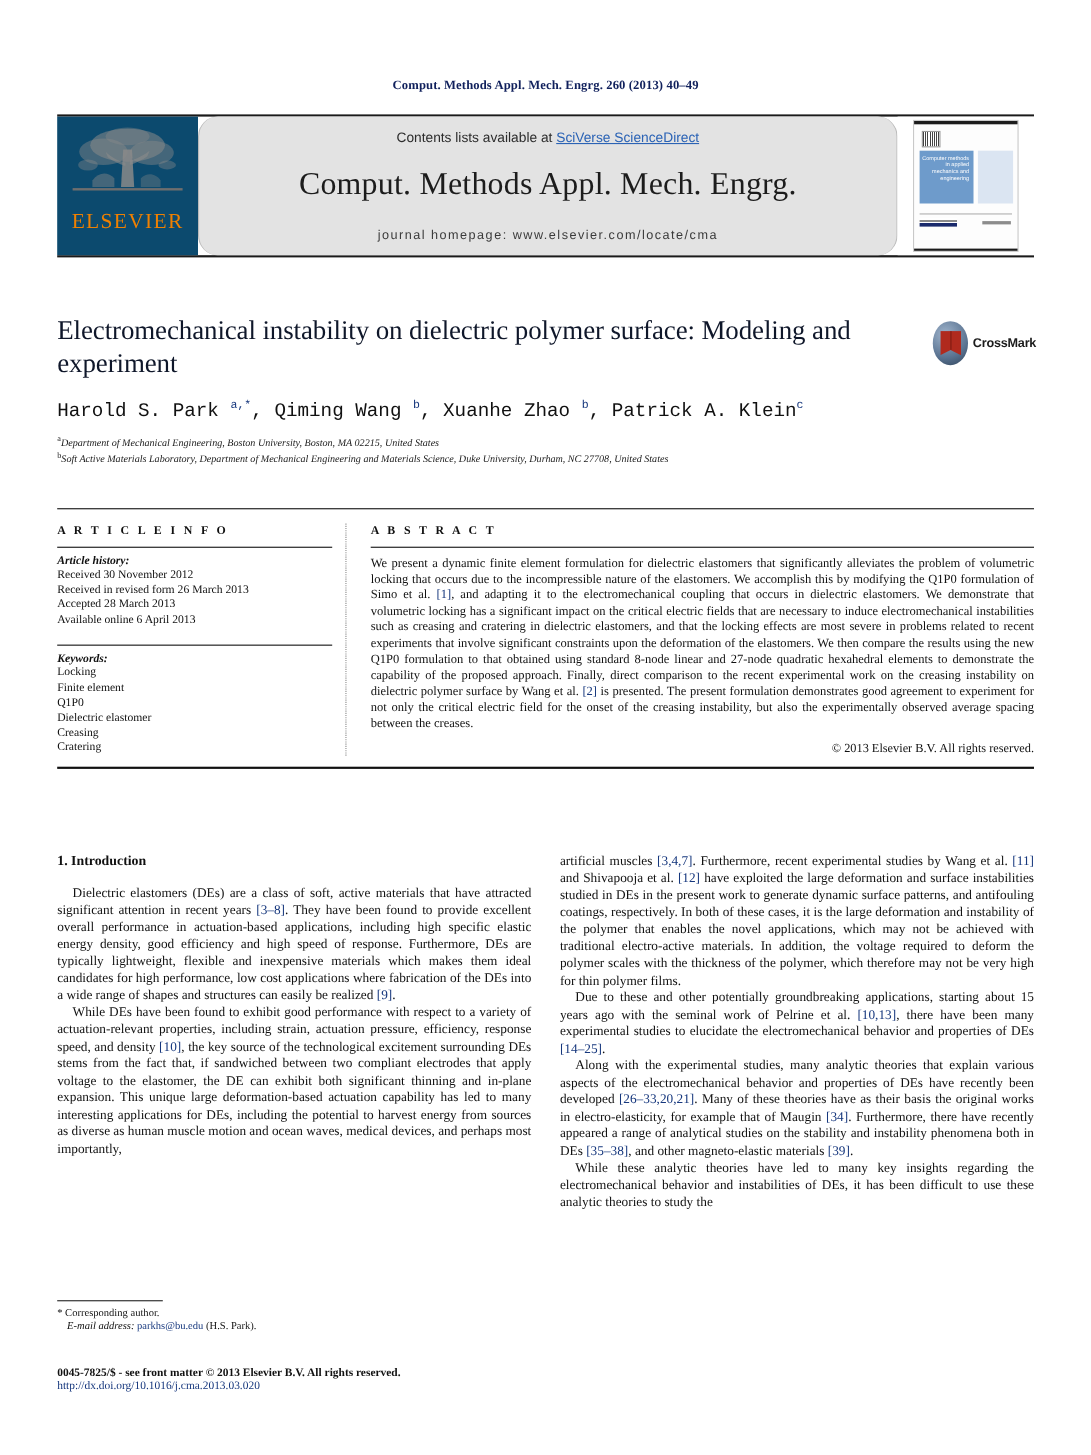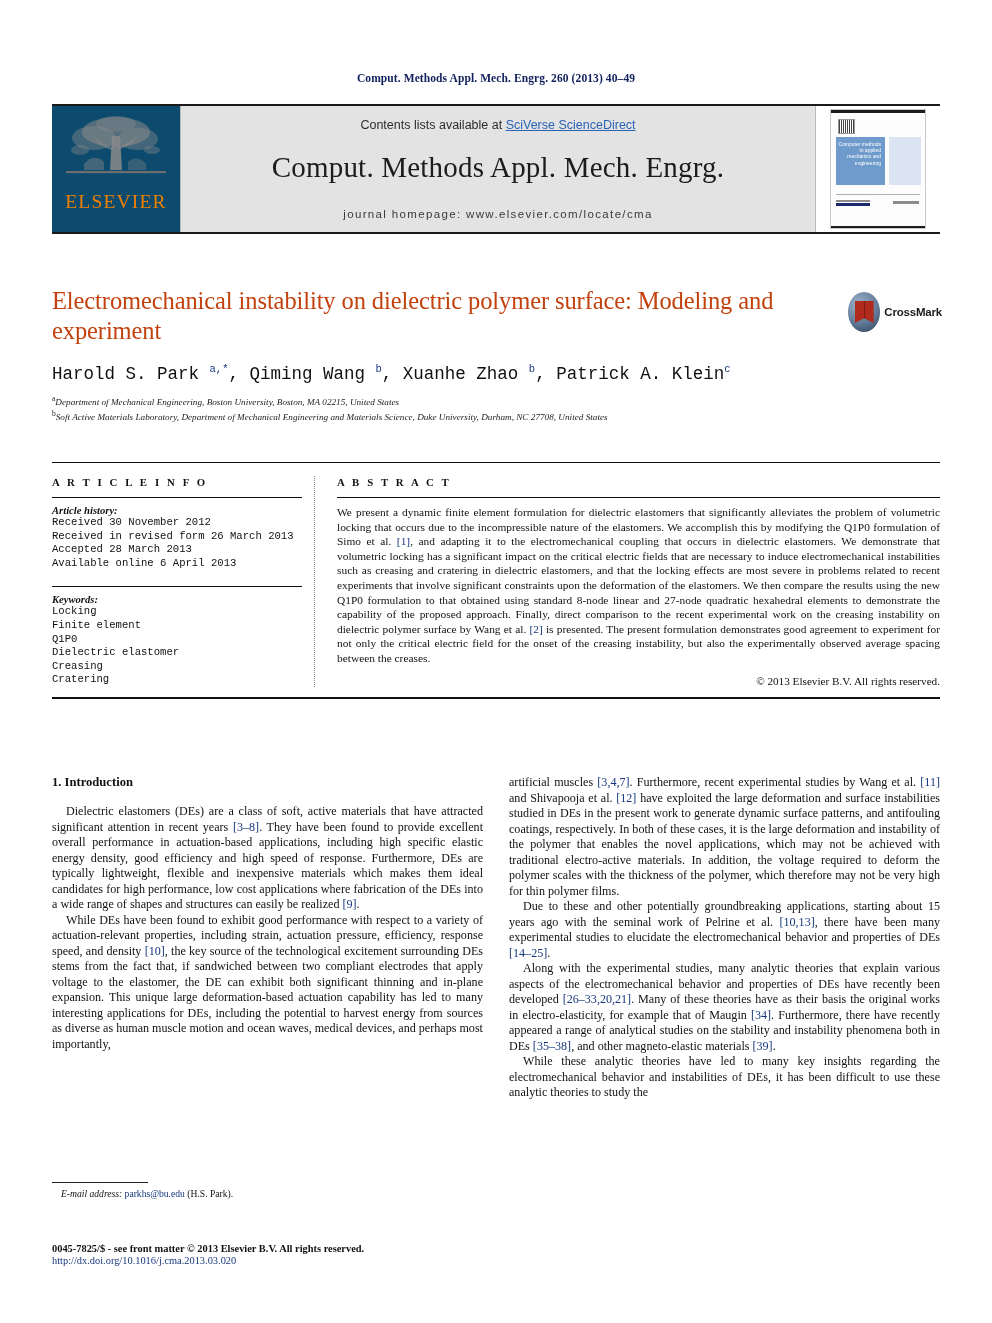--- a/index.html
+++ b/index.html
@@ -77,20 +77,21 @@
     background: #e3e3e3;
     border-left: 1px solid #b9b9b9;
     border-right: 1px solid #b9b9b9;
     position: relative;
     display: flex;
     flex-direction: column;
     align-items: center;
     justify-content: flex-start;
     padding-top: 12px;
     box-sizing: border-box;
+    border-radius: 18px;
   }
   .contents-line {
     font-family: "Liberation Sans", sans-serif;
     font-size: 12.5px;
     color: #2c2c2c;
   }
   .contents-line .sd-link {
     color: #2b63b5;
   }
   .journal-title {
@@ -187,21 +188,21 @@
   
   .title-block {
     position: absolute;
     left: 52px; top: 286px;
     width: 800px;
   }
   .art-title {
     font-family: "Liberation Serif", serif;
     font-size: 24.5px;
     line-height: 30px;
-    color: #c2410c;
+    color: #0f172a;
     margin: 0;
     font-weight: normal;
     letter-spacing: -0.1px;
   }
   .crossmark {
     position: absolute;
     left: 848px; top: 288px;
     width: 94px;
     height: 48px;
     display: flex;
@@ -305,21 +306,21 @@
     margin-bottom: 7px;
   }
   .hist-title, .kw-title {
     font-family: "Liberation Serif", serif;
     font-style: italic;
     font-weight: bold;
     font-size: 10.6px;
     color: #111;
   }
   .hist-line, .kw-line {
-    font-family: Liberation Mono, monospace;
+    font-family: Liberation Serif, serif;
     font-size: 10.6px;
     line-height: 13.6px;
     color: #111;
   }
   .kw-block { margin-top: 4px; }
   .abstract-body {
     font-family: "Liberation Serif", serif;
     font-size: 11.4px;
     line-height: 14.6px;
     text-align: justify;
@@ -516,20 +517,21 @@
     <div class="col">
       <p class="para" style="text-indent:0">artificial muscles <span class="ref">[3,4,7]</span>. Furthermore, recent experimental studies by Wang et al. <span class="ref">[11]</span> and Shivapooja et al. <span class="ref">[12]</span> have exploited the large deformation and surface instabilities studied in DEs in the present work to generate dynamic surface patterns, and antifouling coatings, respectively. In both of these cases, it is the large deformation and instability of the polymer that enables the novel applications, which may not be achieved with traditional electro-active materials. In addition, the voltage required to deform the polymer scales with the thickness of the polymer, which therefore may not be very high for thin polymer films.</p>
       <p class="para">Due to these and other potentially groundbreaking applications, starting about 15 years ago with the seminal work of Pelrine et al. <span class="ref">[10,13]</span>, there have been many experimental studies to elucidate the electromechanical behavior and properties of DEs <span class="ref">[14–25]</span>.</p>
       <p class="para">Along with the experimental studies, many analytic theories that explain various aspects of the electromechanical behavior and properties of DEs have recently been developed <span class="ref">[26–33,20,21]</span>. Many of these theories have as their basis the original works in electro-elasticity, for example that of Maugin <span class="ref">[34]</span>. Furthermore, there have recently appeared a range of analytical studies on the stability and instability phenomena both in DEs <span class="ref">[35–38]</span>, and other magneto-elastic materials <span class="ref">[39]</span>.</p>
       <p class="para">While these analytic theories have led to many key insights regarding the electromechanical behavior and instabilities of DEs, it has been difficult to use these analytic theories to study the</p>
     </div>
   </div>
 
   <div class="footnote">
     <div class="fn-rule"></div>
+    <div class="fn-line">* Corresponding author.</div>
     <div class="fn-line" style="padding-left:18px;"><span class="em">E-mail address:</span> <span class="mail">parkhs@bu.edu</span> (H.S. Park).</div>
   </div>
 
   <div class="bottom">
     <div class="issn-line">0045-7825/$ - see front matter © 2013 Elsevier B.V. All rights reserved.</div>
     <div class="doi-line">http://dx.doi.org/10.1016/j.cma.2013.03.020</div>
   </div>
 
 </div>
 

